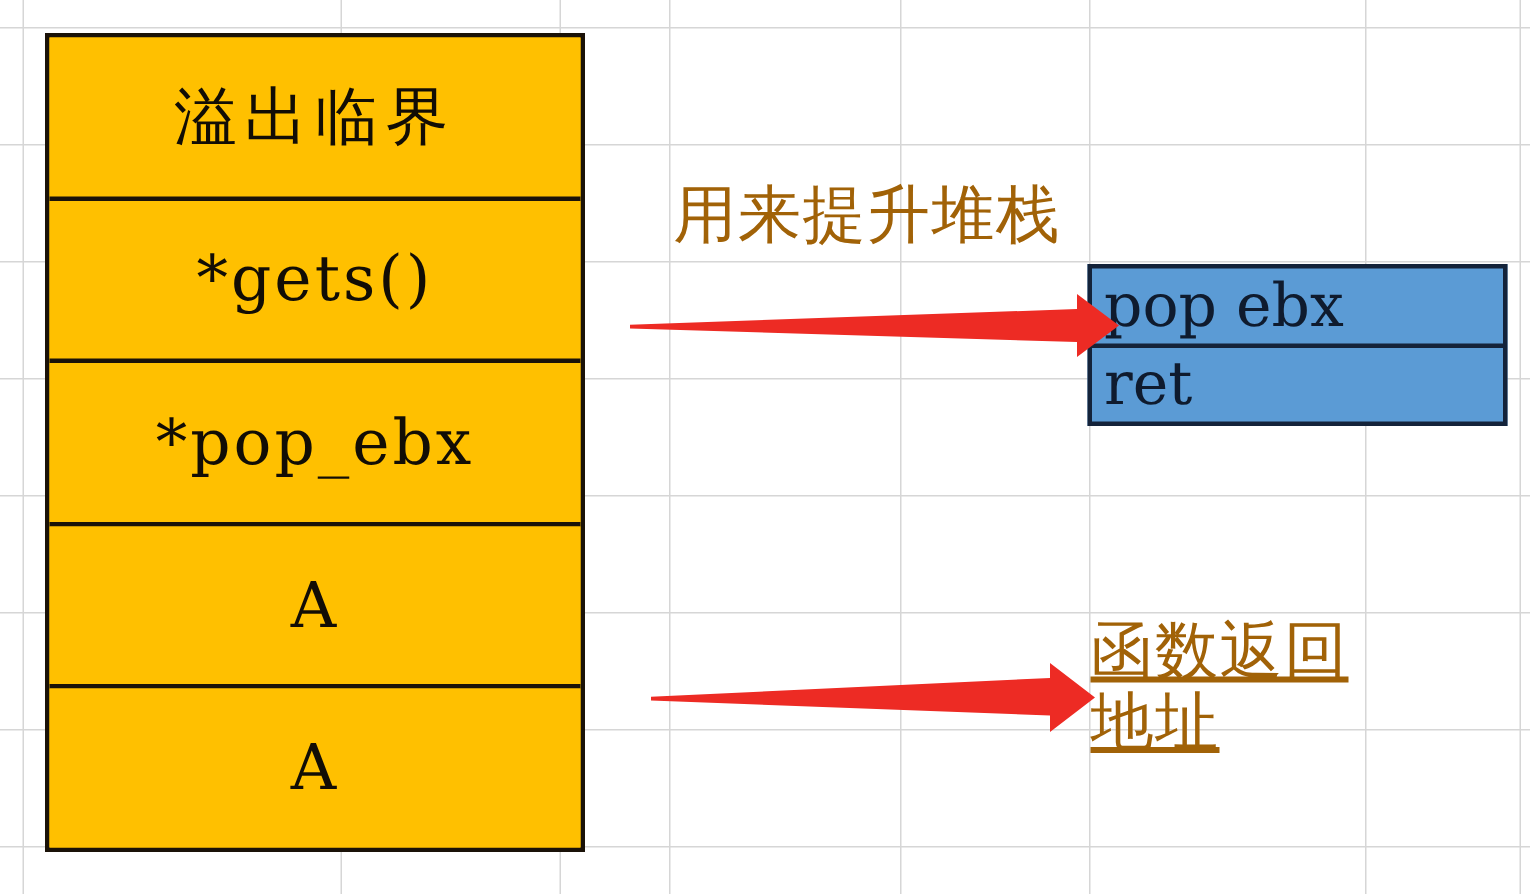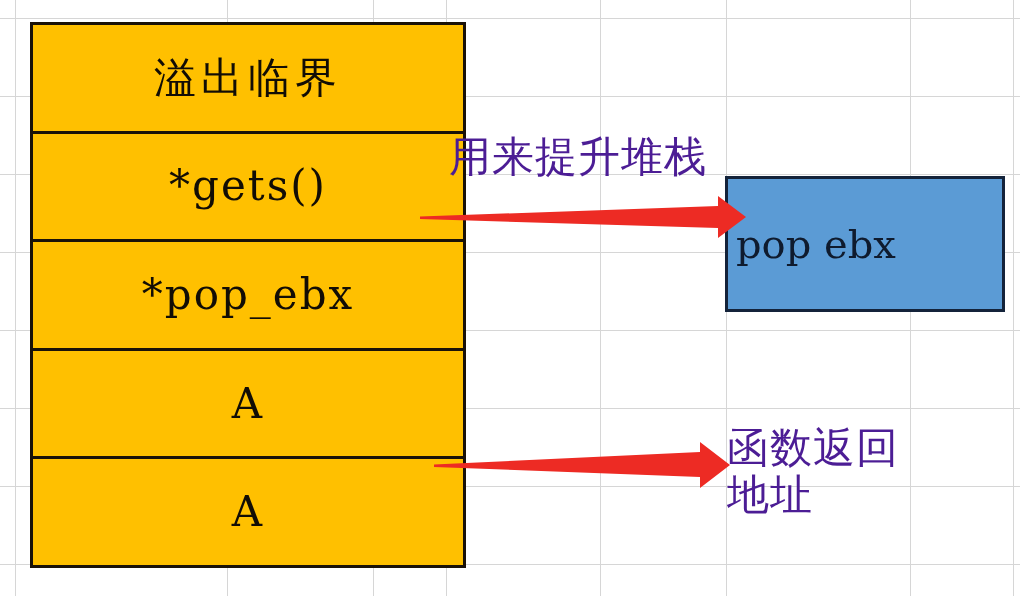--- a/index.html
+++ b/index.html
@@ -25,21 +25,21 @@
     background: #d6d6d6;
   }
   .grid-v { width: 1px; top: 0; height: 596px; }
   .grid-h { height: 1px; left: 0; width: 1020px; }
 
   
   #stack-table {
     position: absolute;
     left: 30px;
     top: 22px;
-    width: 436px;
+    width: 360px;
     height: 546px;
     border: 3px solid #1a1208;
     box-sizing: border-box;
     display: flex;
     flex-direction: column;
     background: #FFC000;
   }
   .stack-row {
     flex: 1 1 0;
     background: #FFC000;
@@ -65,21 +65,21 @@
     font-size: 42px;
     letter-spacing: 2px;
   }
 
   
   #gadget-box {
     position: absolute;
     left: 725px;
     top: 176px;
     width: 280px;
-    height: 136px;
+    height: 108px;
     border: 3px solid #14233a;
     box-sizing: border-box;
     background: #5B9BD5;
     display: flex;
     flex-direction: column;
   }
   .gadget-row {
     flex: 1 1 0;
     display: flex;
     align-items: center;
@@ -91,31 +91,30 @@
     font-family: "DejaVu Serif", "Liberation Serif", serif;
     font-size: 40px;
     line-height: 1;
     white-space: nowrap;
   }
   .gadget-row:last-child { border-bottom: none; }
 
   
   .red-note {
     position: absolute;
-    color: #4c1d95;
+    color: #a16207;
     font-family: "DejaVu Sans", "Liberation Sans", sans-serif;
     font-size: 42px;
     line-height: 1.12;
     letter-spacing: 1px;
     white-space: pre-line;
     font-weight: 400;
-    margin-top: 14px;
   }
   #note-raise-stack { left: 449px; top: 119px; }
-  #note-return-addr { left: 727px; top: 410px; }
+  #note-return-addr { left: 727px; top: 410px; text-decoration: underline; }
 
   
   .arrow-svg { position: absolute; overflow: visible; }
   #arrow-top { left: 418px; top: 192px; }
   #arrow-bottom { left: 432px; top: 440px; }
 
   
   #watermark {
     position: absolute;
     left: 735px;
@@ -168,20 +167,23 @@
       </div>
     <div class="stack-row mono">
         <span>A</span>
       </div>
   </div>
 
   <div id="gadget-box">
     <div class="gadget-row">
         <span>pop ebx</span>
       </div>
+    <div class="gadget-row">
+        <span>ret</span>
+      </div>
   </div>
 
   <svg id="arrow-top" class="arrow-svg" width="330" height="50" viewBox="0 0 330 50">
     <polygon points="2,24.5 300,14 300,4 328,25 300,46 300,36 2,27" fill="#ED2B24"></polygon>
   </svg>
 
   <svg id="arrow-bottom" class="arrow-svg" width="300" height="50" viewBox="0 0 300 50">
     <polygon points="2,24.5 268,12 268,2 298,25 268,48 268,37 2,27" fill="#ED2B24"></polygon>
   </svg>
 

